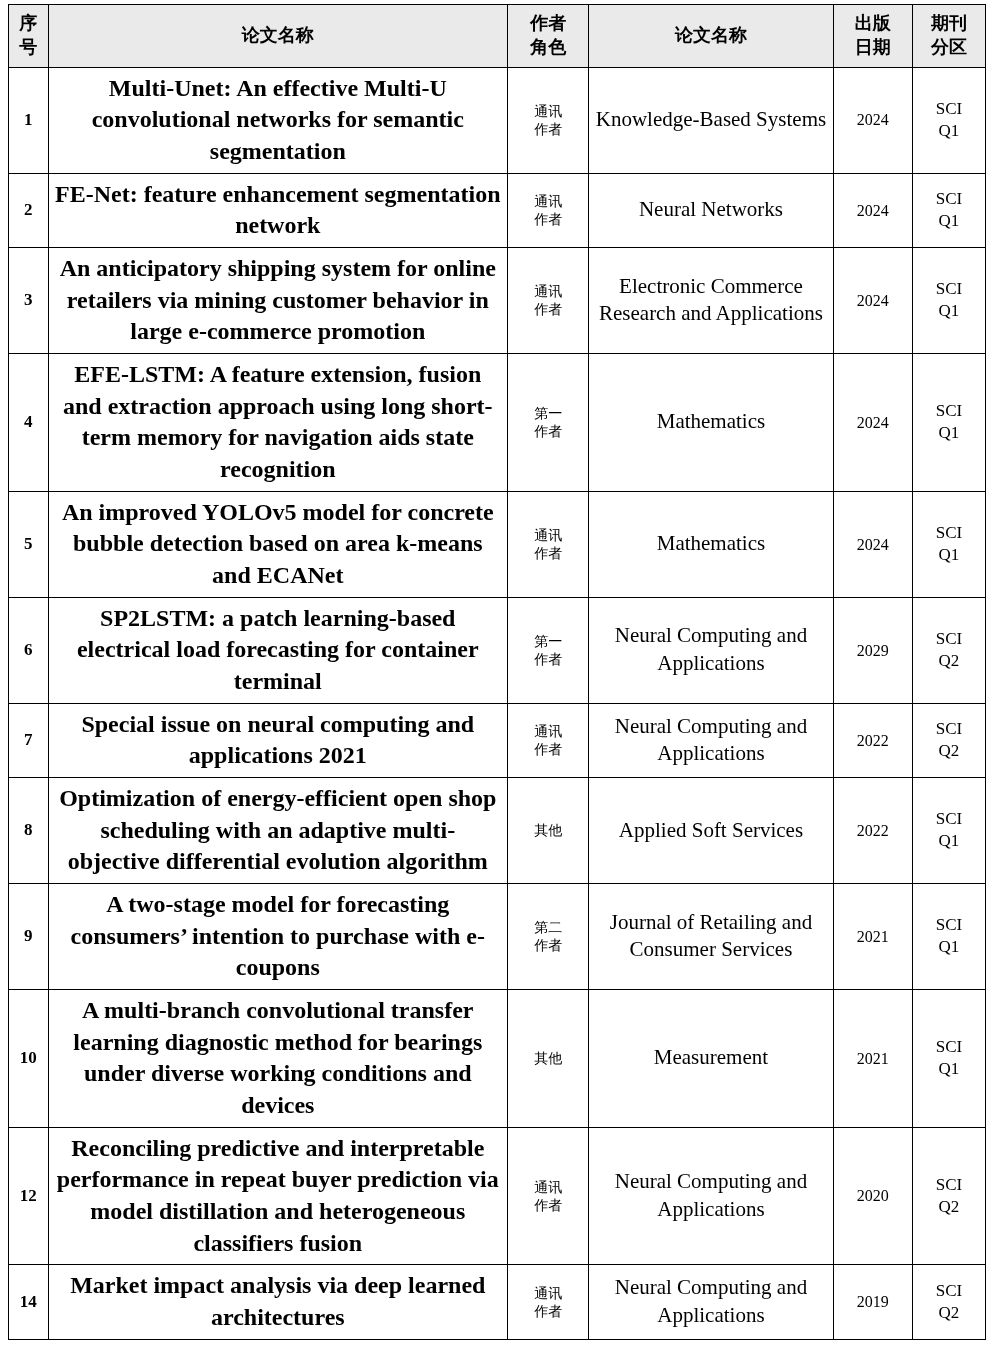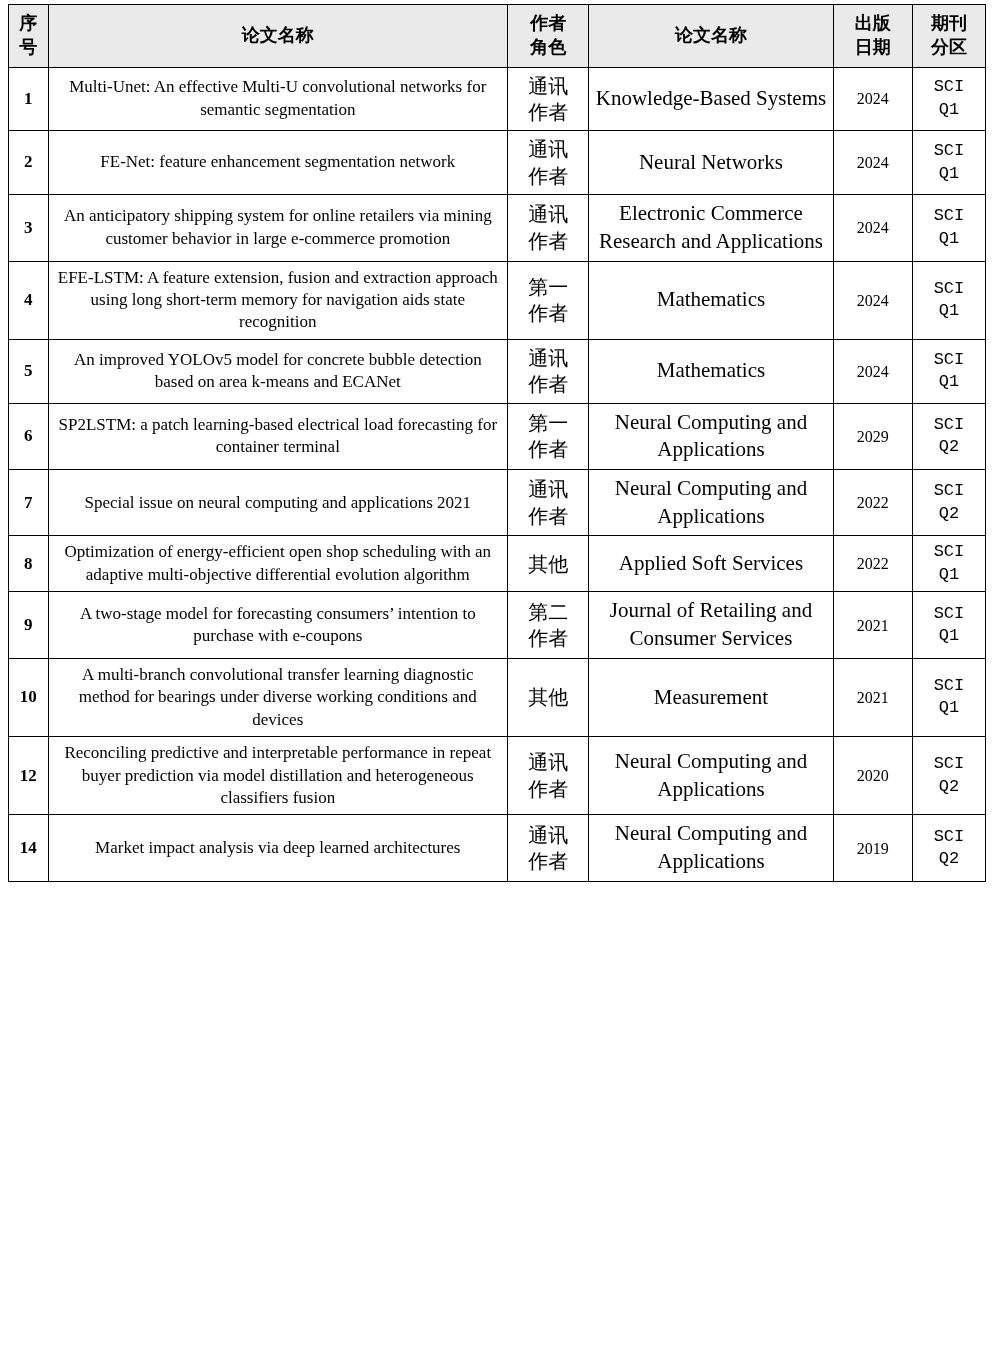--- a/index.html
+++ b/index.html
@@ -44,32 +44,33 @@
   .col-journal{ width: 234px; }
   .col-date   { width: 76px; }
   .col-zone   { width: 70px; }
 
   td.cell-index {
     font-weight: bold;
     font-size: 17px;
     font-family: "Liberation Serif", "DejaVu Serif", serif;
   }
   td.cell-title {
-    font-size: 17px;
+    font-size: 24px;
+    font-weight: bold;
   }
   td.cell-role,
   td.cell-zone {
     font-family: "Liberation Sans", "DejaVu Sans", sans-serif;
-    font-size: 20px;
+    font-size: 14px;
   }
   td.cell-role {
     line-height: 1.25;
   }
   td.cell-zone {
-    font-family: Liberation Mono, monospace;
+    font-family: Liberation Serif, serif;
     font-size: 17px;
     line-height: 1.25;
   }
   td.cell-journal {
     font-size: 21px;
   }
   td.cell-date {
     font-size: 16px;
   }
   th.head-cn {

